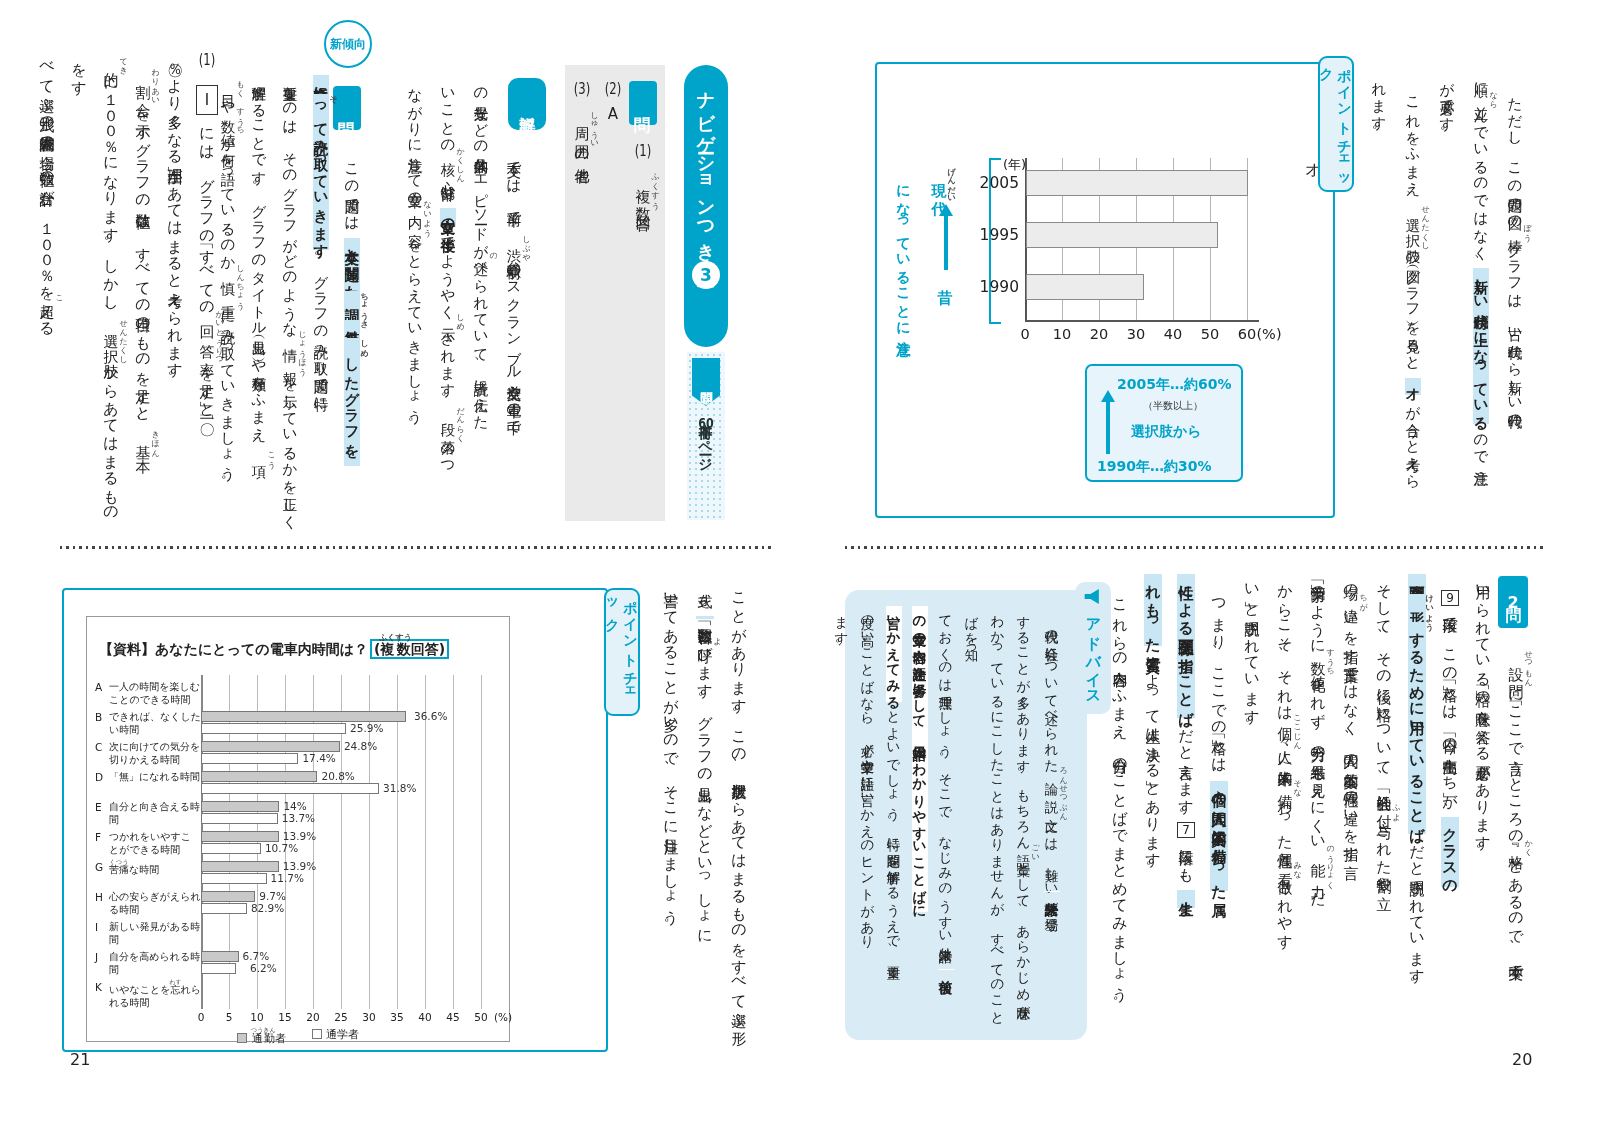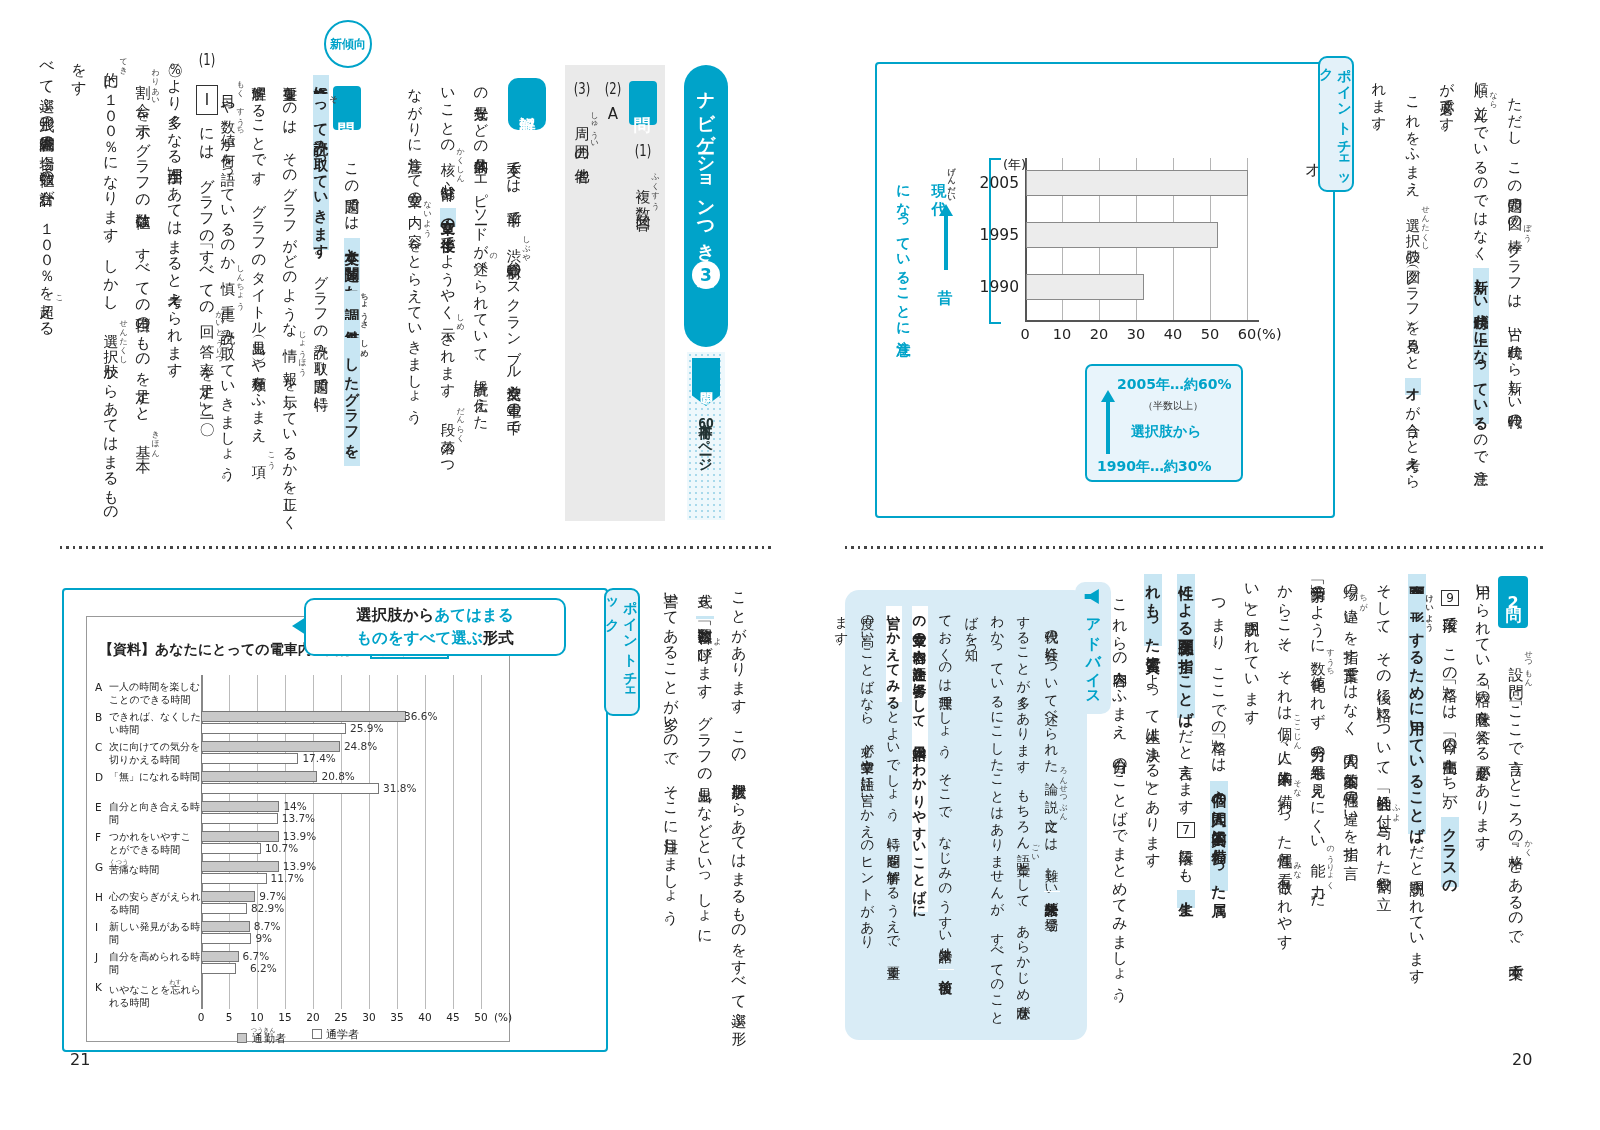--- a/index.html
+++ b/index.html
@@ -178,21 +178,21 @@
       <div class="survey-rows" id="survey-rows">
           <div class="srow">
             <div class="letter">A</div>
             <div class="clabel"><span>一人の時間を楽しむことのできる時間</span></div>
           </div>
           <div class="srow">
             <div class="letter">B</div>
             <div class="clabel"><span>できれば、なくしたい時間</span></div>
             <div class="bars">
               <div class="sbar s0" style="width: 204.96px;"></div>
-              <div class="sval" style="left: 203px; top: 1px;">36.6%</div>
+              <div class="sval" style="left: 213px; top: 1px;">36.6%</div>
               <div class="sbar s1" style="width: 145.04px;"></div>
               <div class="sval" style="left: 149.04px; top: 13px;">25.9%</div>
             </div>
           </div>
           <div class="srow">
             <div class="letter">C</div>
             <div class="clabel"><span>次に向けての気分を切りかえる時間</span></div>
             <div class="bars">
               <div class="sbar s0" style="width: 138.88px;"></div>
               <div class="sval" style="left: 142.88px; top: 1px;">24.8%</div>
@@ -246,26 +246,20 @@
             <div class="bars">
               <div class="sbar s0" style="width: 54.32px;"></div>
               <div class="sval" style="left: 58.32px; top: 1px;">9.7%</div>
               <div class="sbar s1" style="width: 45.92px;"></div>
               <div class="sval" style="left: 49.92px; top: 13px;">82.9%</div>
             </div>
           </div>
           <div class="srow">
             <div class="letter">I</div>
             <div class="clabel"><span>新しい発見がある時間</span></div>
-            <div class="bars">
-              <div class="sbar s0" style="width: 48.72px;"></div>
-              <div class="sval" style="left: 52.72px; top: 1px;">8.7%</div>
-              <div class="sbar s1" style="width: 50.4px;"></div>
-              <div class="sval" style="left: 54.4px; top: 13px;">9%</div>
-            </div>
           </div>
           <div class="srow">
             <div class="letter">J</div>
             <div class="clabel"><span>自分を高められる時間</span></div>
             <div class="bars">
               <div class="sbar s0" style="width: 37.52px;"></div>
               <div class="sval" style="left: 41.52px; top: 1px;">6.7%</div>
               <div class="sbar s1" style="width: 34.72px;"></div>
               <div class="sval" style="left: 34px; top: 13px; margin-left: 15px;">6.2%</div>
             </div>
@@ -287,25 +281,20 @@
           <span style="left: 224px;">40</span>
           <span style="left: 252px;">45</span>
           <span style="left: 280px;">50</span>
           <span style="left: 302px;">(%)</span>
         </div>
       <div class="survey-legend" id="survey-legend">
           <span><span class="key" style="background: rgb(201, 201, 201);"></span><ruby>通勤<rt>つうきん</rt></ruby>者</span>
           <span><span class="key" style="background: rgb(255, 255, 255);"></span>通学者</span>
         </div>
     </div>
-    <div class="callout" id="survey-callout" style="left:240px; top:8px; width:262px; height:58px;">
-      <div class="tri"></div>
-    <div><span>選択肢から</span><span class="b cy">あてはまる</span></div>
-        <div><span class="b cy">ものをすべて選ぶ</span><span>形式</span></div>
-      </div>
   </div>
   <div class="ptab" style="left:604px; top:588px; width:36px; height:128px; font-size:14px;">ポイントチェック</div>
   <div class="vtext" id="bottomleft-cols" style="left:652px; top:582px; width:104px; height:548px; font-size:15px; --pitch:34px;">
       <div class="tcol"><span>ことがあります。この、選択肢からあてはまるものをすべて選ぶ形</span></div>
       <div class="tcol"><span>式を、</span><span class="hl">「複数回答」</span><span>と</span><ruby>呼<rt>よ</rt></ruby><span>びます。グラフの見出しなどといっしょに</span></div>
       <div class="tcol"><span>書いてあることが多いので、そこに注目しましょう。</span></div>
     </div>
   <div class="pagenum" style="left:70px; top:1050px;">21</div>
 
   <div class="cyanbox" style="left:875px; top:62px; width:460px; height:456px;">

